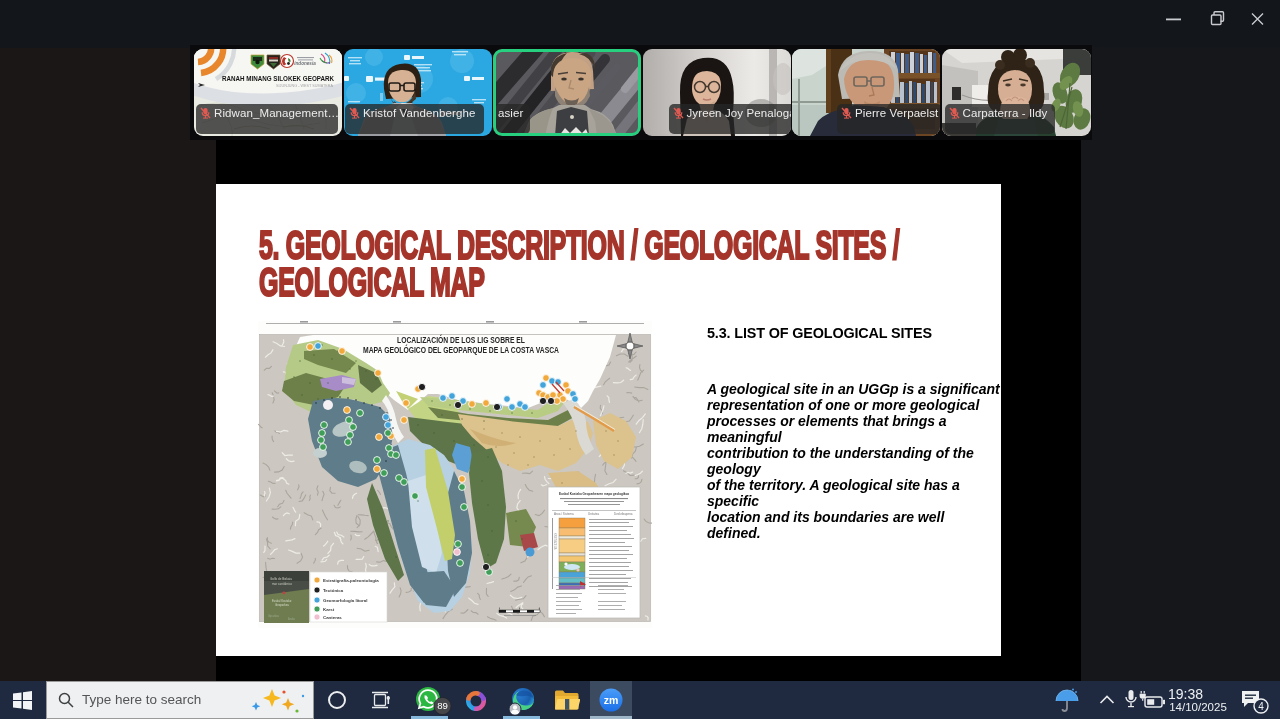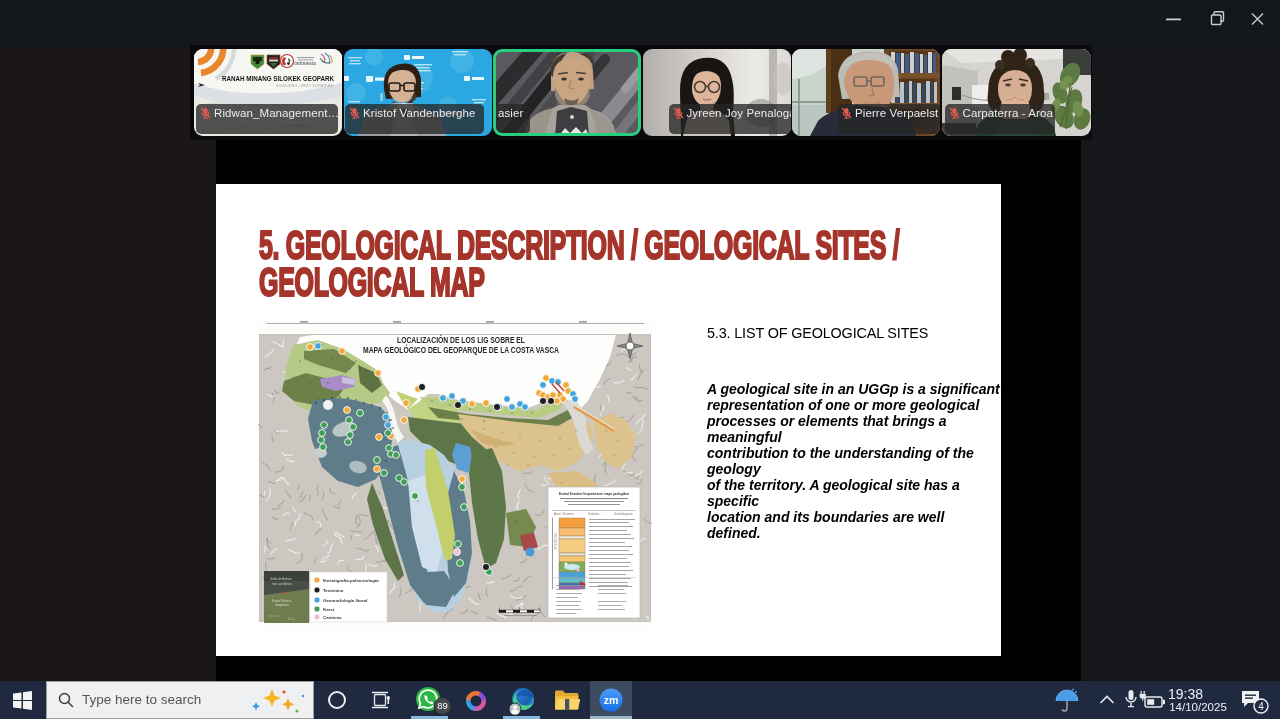--- a/index.html
+++ b/index.html
@@ -363,21 +363,21 @@
     </svg>
     <div class="pill" style="left:3px;width:110px;">
       <svg width="11" height="12" viewBox="0 0 11 12">
         <g fill="#e05a52">
           <rect x="3.4" y="1" width="4.2" height="6.4" rx="2.1"></rect>
           <path d="M1.6 5.2 a3.9 3.9 0 0 0 7.8 0 h-1.2 a2.7 2.7 0 0 1 -5.4 0 Z"></path>
           <rect x="4.9" y="9" width="1.2" height="2"></rect>
           <rect x="3" y="10.6" width="5" height="1"></rect>
           <path d="M1 1 l9 10" stroke="#e05a52" stroke-width="1.3"></path>
         </g>
-      </svg><span>Carpaterra - Aroa</span>
+      </svg><span>Carpaterra - Ildy</span>
     </div>
   </div>
 
   <div class="abs" id="slide" style="left:216px;top:184px;width:785px;height:472px;background:#fff;">
     <div class="abs" style="left:43px;top:43px;width:1100px;font-weight:bold;color:#a5352b;
          font-size:40px;line-height:37px;transform:scaleX(0.625);transform-origin:0 0;letter-spacing:-0.5px;white-space:nowrap;-webkit-text-stroke:2.2px #a5352b;">
       5. GEOLOGICAL DESCRIPTION / GEOLOGICAL SITES /<br>GEOLOGICAL MAP</div>
 
     <svg class="abs" id="map" style="left:42px;top:137px;" width="394" height="307" viewBox="0 0 394 307">
       <rect width="394" height="307" fill="#fdfdfc"></rect>
@@ -742,21 +742,21 @@
         <rect x="269" y="289" width="7" height="2.6" fill="#1a1a1a"></rect>
         <g fill="#444">
           <rect x="241" y="286.5" width="0.6" height="2"></rect>
           <rect x="261" y="286.5" width="0.6" height="2"></rect>
           <rect x="281" y="286.5" width="0.6" height="2"></rect>
         </g>
         <rect x="246" y="294" width="32" height="0.7" fill="#8a8a8a"></rect>
       </g>
     </svg>
 
-    <div class="abs" style="left:491px;top:140.5px;font-weight:normal;font-size:14.4px;letter-spacing:-0.15px;color:#000;">5.3. LIST OF GEOLOGICAL SITES</div>
+    <div class="abs" style="left:491px;top:140.5px;font-weight:bold;font-size:14.4px;letter-spacing:-0.15px;color:#000;">5.3. LIST OF GEOLOGICAL SITES</div>
     <div class="abs" style="left:491px;top:196.5px;font-weight:bold;font-style:italic;font-size:14px;line-height:16.1px;color:#000;">
       A geological site in an UGGp is a significant<br>
       representation of one or more geological<br>
       processes or elements that brings a meaningful<br>
       contribution to the understanding of the geology<br>
       of the territory. A geological site has a specific<br>
       location and its boundaries are well defined.</div>
   </div>
 
   <div class="abs" id="taskbar" style="left:0;top:681px;width:1280px;height:38px;background:#1f2a40;">

